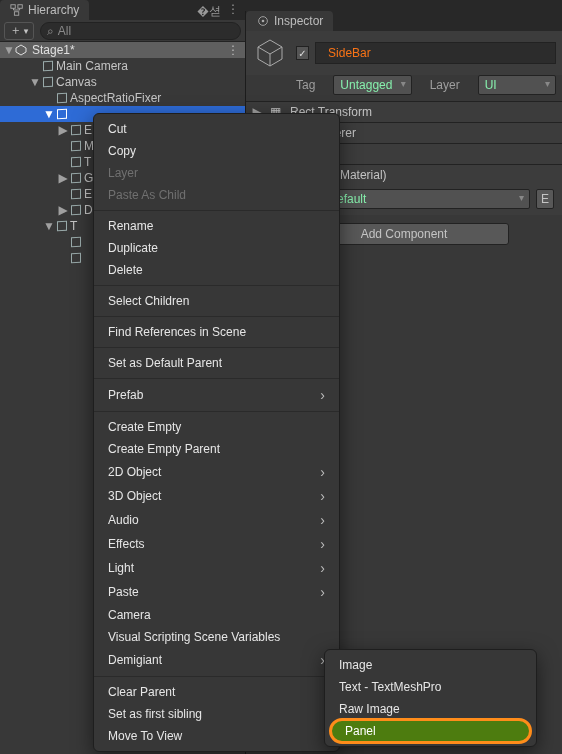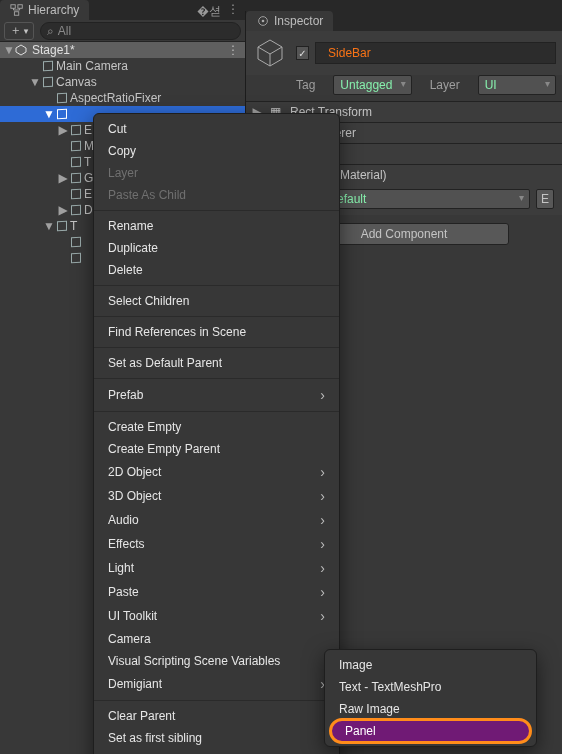--- a/index.html
+++ b/index.html
@@ -45,21 +45,21 @@
   .add-comp-btn { display:inline-block; width:210px; background:#585858; border:1px solid #222; border-radius:3px; padding:3px 0; color:#c4c4c4;}
 
   
   .ctx { position:absolute; left:93px; top:113px; width:247px; background:#373737; border:1px solid #1e1e1e; border-radius:6px; padding:4px 0; box-shadow:0 6px 20px rgba(0,0,0,.5); z-index:50;}
   .mi { padding:4px 14px; color:#e6e6e6; display:flex; align-items:center; justify-content:space-between; }
   .mi.has-sub::after{content:"›"; color:#bbb; font-size:14px;}
   .mi.dis { color:#707070; }
   .sep { height:1px; background:#2a2a2a; margin:4px 0;}
 
   .submenu { position:absolute; left:324px; top:649px; width:213px; background:#373737; border:1px solid #1e1e1e; border-radius:6px; padding:4px 0; box-shadow:0 6px 20px rgba(0,0,0,.5); z-index:60;}
-  .mi.hl { background:#701a75; color:#fff; border-radius:12px; margin:0 6px; outline:3px solid #ff8c1a; outline-offset:-1px;}
+  .mi.hl { background:#4d7c0f; color:#fff; border-radius:12px; margin:0 6px; outline:3px solid #ff8c1a; outline-offset:-1px;}
   .scn-kebab { margin-left:auto; margin-right:6px; color:#bdbdbd; }
   .tab-right { margin-left:auto; display:flex; gap:6px; padding-right:6px; color:#999;}
 </style>
 </head>
 <body>
 
 <div id="hierarchy" class="panel">
   <div class="tab-bar">
     <div class="tab">
       <svg viewBox="0 0 16 16">
@@ -241,21 +241,20 @@
     <div class="mi has-sub">Prefab</div>
     <div class="sep"></div>
     <div class="mi">Create Empty</div>
     <div class="mi">Create Empty Parent</div>
     <div class="mi has-sub">2D Object</div>
     <div class="mi has-sub">3D Object</div>
     <div class="mi has-sub">Audio</div>
     <div class="mi has-sub">Effects</div>
     <div class="mi has-sub">Light</div>
     <div class="mi has-sub">Paste</div>
-    <div class="mi has-sub">UI Toolkit</div>
     <div class="mi">Camera</div>
     <div class="mi">Visual Scripting Scene Variables</div>
     <div class="mi has-sub">Demigiant</div>
     <div class="sep"></div>
     <div class="mi">Clear Parent</div>
     <div class="mi">Set as first sibling</div>
     <div class="mi">Move To View</div>
   </div>
 
 <div class="submenu" id="submenu">

